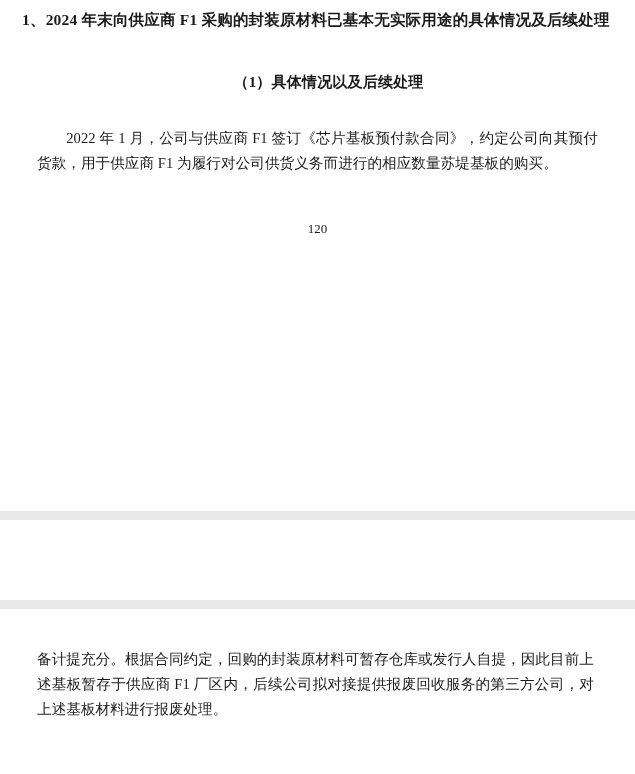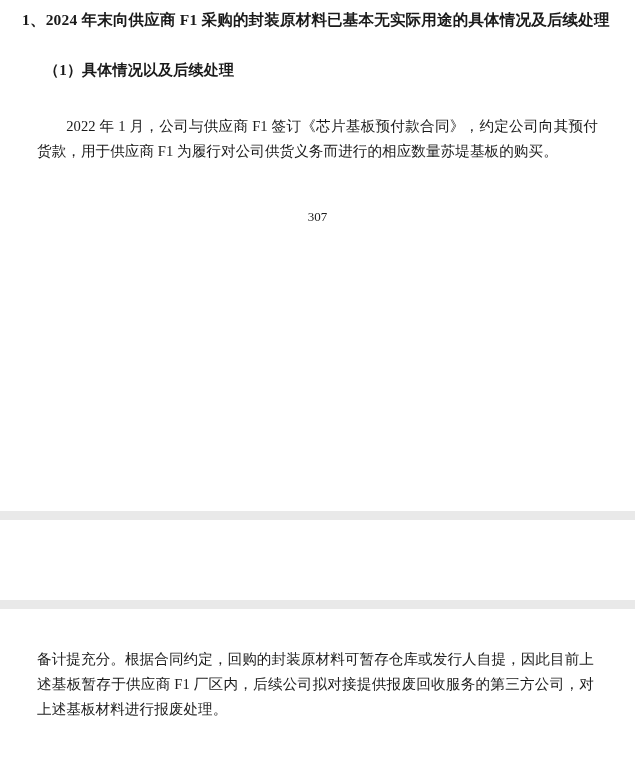--- a/index.html
+++ b/index.html
@@ -32,24 +32,25 @@
     letter-spacing: 0.2px;
     margin: 0;
     padding-top: 7px;
     text-align: justify;
     text-justify: inter-ideograph;
   }
   .heading-2 {
     font-size: 15px;
     font-weight: bold;
     line-height: 1.6;
-    margin: 0;
+    margin: 12px;
     padding-top: 26px;
     padding-left: 22px;
     letter-spacing: 0.2px;
+    text-align: center;
   }
   .para {
     font-size: 14.6px;
     line-height: 1.72;
     margin: 15px;
     padding-top: 17px;
     text-align: justify;
     text-justify: inter-ideograph;
     text-indent: 2em;
     letter-spacing: 0.05px;
@@ -98,21 +99,21 @@
 </style>
 </head>
 <body>
 
 <div class="page">
 
   <div class="content">
     <h1 class="heading-1">1、2024 年末向供应商 F1 采购的封装原材料已基本无实际用途的具体情况及后续处理</h1>
     <h2 class="heading-2">（1）具体情况以及后续处理</h2>
     <p class="para">2022 年 1 月，公司与供应商 F1 签订《芯片基板预付款合同》，约定公司向其预付货款，用于供应商 F1 为履行对公司供货义务而进行的相应数量苏堤基板的购买。</p>
-    <div class="page-number">307</div>
+    <div class="page-number">120</div>
   </div>
 
   <div class="band-region"></div>
   <div class="gap-band band-top"></div>
   <div class="gap-band band-bottom"></div>
 
   <div class="lower-block">
     <p class="para para-noindent">备计提充分。根据合同约定，回购的封装原材料可暂存仓库或发行人自提，因此目前上述基板暂存于供应商 F1 厂区内，后续公司拟对接提供报废回收服务的第三方公司，对上述基板材料进行报废处理。</p>
   </div>
 

